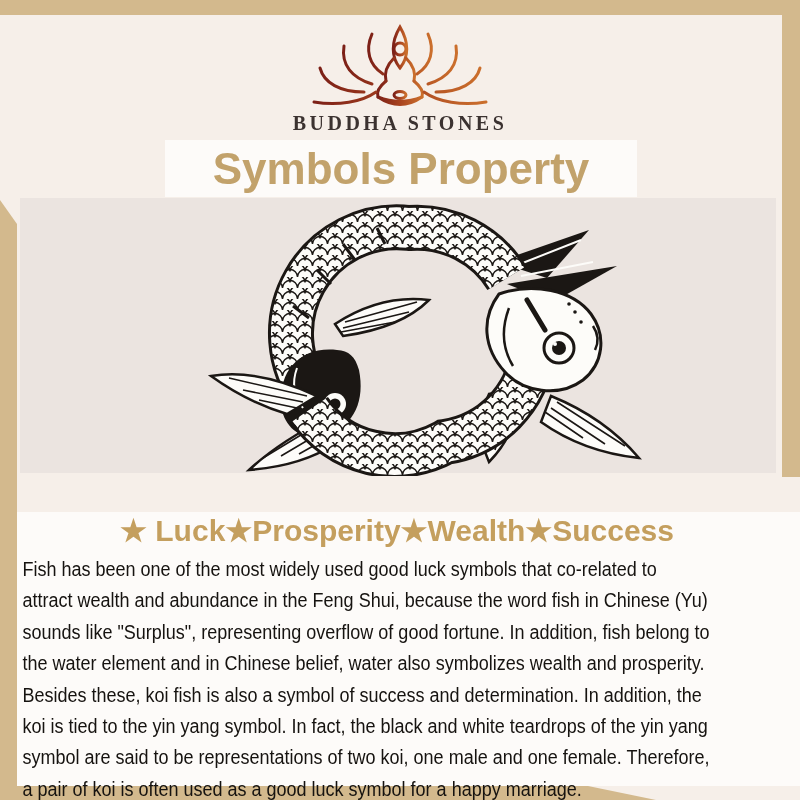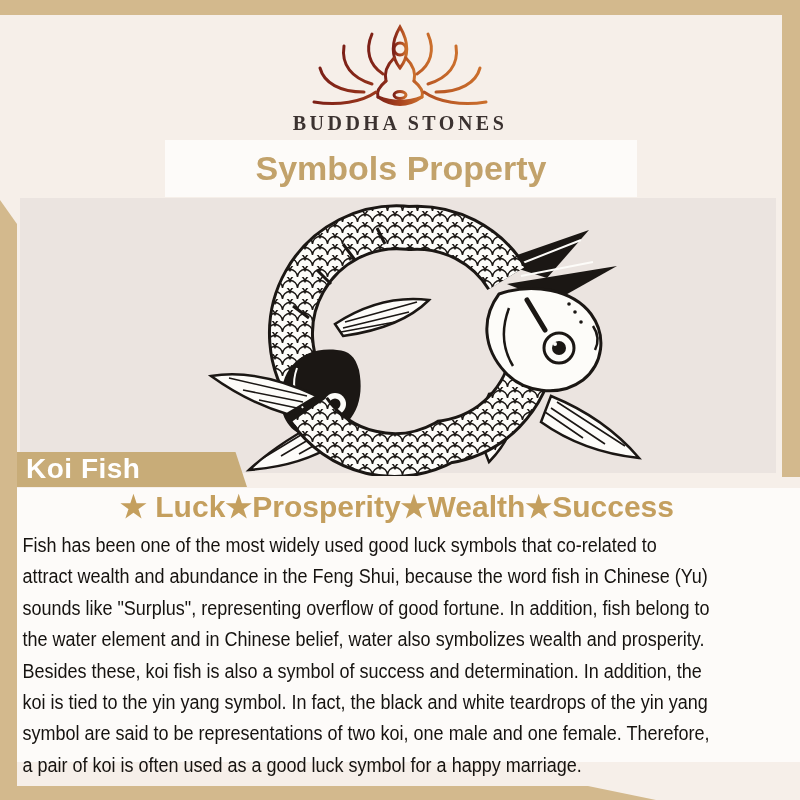--- a/index.html
+++ b/index.html
@@ -24,38 +24,38 @@
     font-family:"Liberation Serif",serif;font-size:20px;font-weight:600;
     letter-spacing:3.5px;color:#3b3230;
   }
   
   .title-banner{
     position:absolute;left:165px;top:140px;width:472px;height:57px;
     background:var(--white-box,#fdfbf9);
   }
   .page-title{
     width:100%;text-align:center;line-height:57px;
-    font-size:34px;font-weight:bold;color:var(--title-gold,#c2a26b);
+    font-size:44px;font-weight:bold;color:var(--title-gold,#c2a26b);
   }
   
   .mid-section{position:absolute;left:20px;top:198px;width:756px;height:275px;background:var(--section-bg,#ebe4e0);}
   .koi-svg{position:absolute;left:185px;top:200px;width:480px;height:276px;z-index:3;}
   
   .section-banner{
     position:absolute;left:17px;top:452px;width:230px;height:35px;z-index:4;
     background:var(--banner-tan,#c8ac78);
     clip-path:polygon(0 0,95% 0,100% 100%,0 100%);
   }
   .section-label{
     display:block;padding-left:9px;line-height:34px;
     font-size:28px;font-weight:bold;color:#ffffff;letter-spacing:0.5px;
   }
   
   .content-box{
-    position:absolute;left:17px;top:488px;width:783px;height:274px;z-index:2;
+    position:absolute;left:17px;top:512px;width:783px;height:274px;z-index:2;
     background:var(--white-box,#fdfbf9);
   }
   .benefits-heading{
     margin-top:2px;height:34px;line-height:34px;width:760px;text-align:center;
     font-size:30px;font-weight:bold;color:var(--gold-heading,#c49f5e);
   }
   .paragraph{
     margin-top:6px;padding-left:6px;
     transform:scaleX(0.9);transform-origin:left top;width:870px;
     color:var(--text-color,#161310);
@@ -144,23 +144,20 @@
       <circle cx="370" cy="144" r="2" fill="#fdfcf9"></circle>
       <path d="M342,100 L360,130" stroke="#1b1714" stroke-width="5" stroke-linecap="round"></path>
       <path d="M324,108 Q312,140 328,166" stroke="#1b1714" stroke-width="2.5" fill="none"></path>
       <path d="M408,126 q8,12 2,24" stroke="#1b1714" stroke-width="2.5" fill="none"></path>
       <circle cx="390" cy="112" r="1.8" fill="#1b1714"></circle>
       <circle cx="396" cy="122" r="1.8" fill="#1b1714"></circle>
       <circle cx="384" cy="104" r="1.8" fill="#1b1714"></circle>
     </g>
   </svg>
 
-  <div class="section-banner">
-    <span class="section-label">Koi Fish</span>
-  </div>
 
   <div class="content-box">
     <div class="benefits-heading">★ Luck★Prosperity★Wealth★Success</div>
     <div class="paragraph">
       <div class="line">Fish has been one of the most widely used good luck symbols that co-related to</div>
       <div class="line">attract wealth and abundance in the Feng Shui, because the word fish in Chinese (Yu)</div>
       <div class="line">sounds like "Surplus", representing overflow of good fortune. In addition, fish belong to</div>
       <div class="line">the water element and in Chinese belief, water also symbolizes wealth and prosperity.</div>
       <div class="line">Besides these, koi fish is also a symbol of success and determination. In addition, the</div>
       <div class="line">koi is tied to the yin yang symbol. In fact, the black and white teardrops of the yin yang</div>

